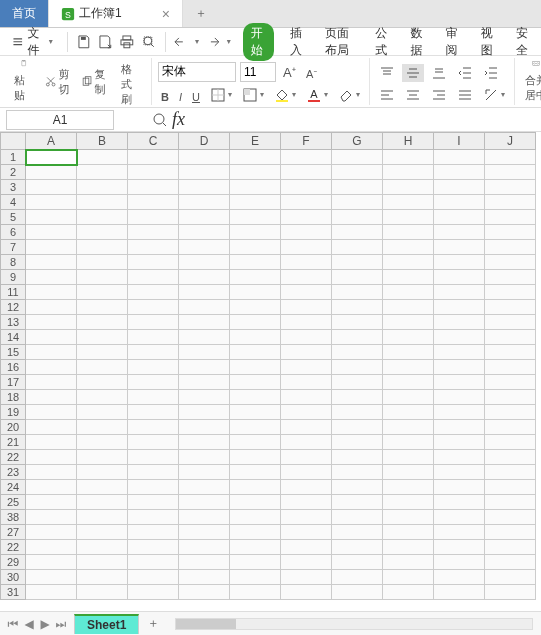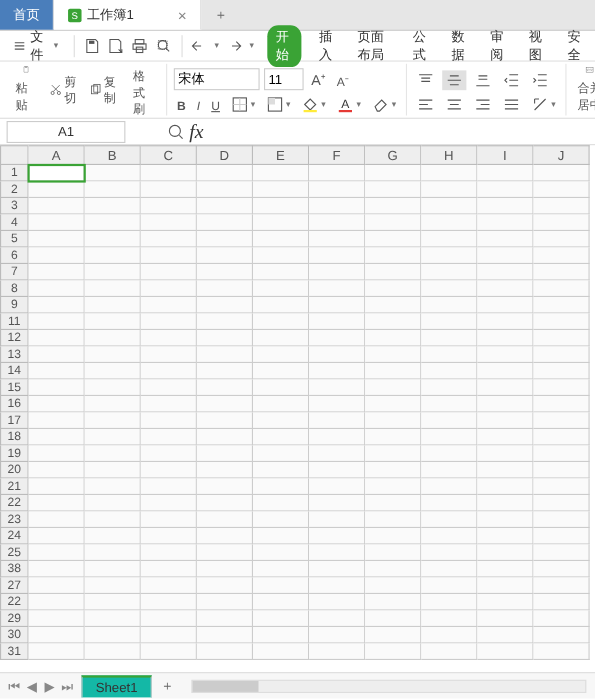--- a/index.html
+++ b/index.html
@@ -51,21 +51,21 @@
 .rows { }
 .row { display: flex; height: 15px; }
 .rh { width: 26px; border: 1px solid #bbb; border-top: none; background: #eee; text-align: center; font-size: 11px; color: #555; line-height: 15px; cursor: pointer; }
 .cell { width: 51px; border-right: 1px solid #ccc; border-bottom: 1px solid #ccc; background: #fafafa; }
 .cell.sel { background: #fff; outline: 2px solid #3aa335; outline-offset: -1px; z-index: 2; position: relative; }
 
 
 .sheetbar { position: absolute; bottom: 0; left: 0; right: 0; height: 24px; display: flex; align-items: center; border-top: 1px solid #ddd; background: #f7f7f7; }
 .sheetbar .nav { display: flex; gap: 2px; padding: 0 6px; }
 .sheetbar .nav span { width: 14px; text-align: center; color: #888; cursor: pointer; }
-.sheettab { background: #14b8a6; border: 1px solid #ccc; border-bottom: none; padding: 2px 12px; font-size: 12px; cursor: pointer; border-top: 2px solid #3aa335; }
+.sheettab { background: #5eead4; border: 1px solid #ccc; border-bottom: none; padding: 2px 12px; font-size: 12px; cursor: pointer; border-top: 2px solid #3aa335; font-weight: bold; }
 .sheetadd { padding: 0 8px; color: #666; cursor: pointer; }
 .hscroll { flex: 1; margin: 0 8px; height: 12px; background: #eee; border: 1px solid #ddd; position: relative; }
 .hscroll .thumb { position: absolute; left: 0; top: 0; bottom: 0; width: 60px; background: #ccc; }
 
 svg { display: block; }
 </style>
 </head>
 <body>
 
 <div class="tabbar">

